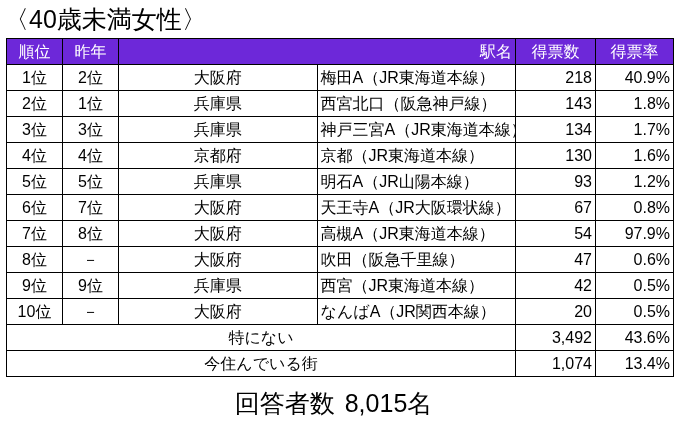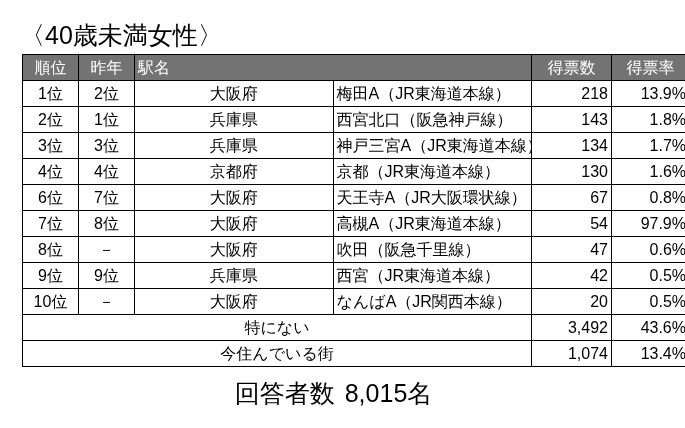--- a/index.html
+++ b/index.html
@@ -13,21 +13,21 @@
     font-family: "Liberation Sans", sans-serif;
     color: #000000;
     position: relative;
     overflow: hidden;
   }
   .page {
     width: 685px;
     height: 428px;
     position: relative;
     box-sizing: border-box;
-    padding: 16px;
+    padding: 0;
   }
   .title {
     font-size: 25px;
     font-weight: normal;
     letter-spacing: 0px;
     padding: 4px 0 4px 4px;
     line-height: 30px;
     white-space: nowrap;
   }
   table.rank {
@@ -41,33 +41,33 @@
     font-size: 16px;
     font-weight: normal;
     height: 25px;
     line-height: 25px;
     padding: 0 3px;
     box-sizing: border-box;
     white-space: nowrap;
     overflow: hidden;
   }
   thead th {
-    background: #737373;
+    background: #6d28d9;
     color: #ffffff;
     text-align: center;
     font-weight: normal;
     font-size: 17px;
   }
   .c-rank { width: 56px; text-align: center; }
   .c-last { width: 56px; text-align: center; }
   .c-pref { width: 80px; text-align: center; }
   .c-station { width: 316px; text-align: left; padding-left: 5px; }
   .c-votes { width: 80px; text-align: right; padding-right: 5px; }
   .c-pct { width: 78px; text-align: right; padding-right: 5px; }
-  .hdr-station { text-align: left; margin-top: 44px; }
+  .hdr-station { text-align: right; margin-top: 44px; }
   .station-cell {
     border-left: 1px dotted #000000 !important;
   }
   tbody td {
     background: #ffffff;
   }
   .summary-label {
     text-align: center;
     font-size: 16px;
     margin-left: 48px;
@@ -99,21 +99,21 @@
         <th class="c-pct" style="text-align:center">得票率</th>
       </tr>
     </thead>
     <tbody>
       <tr>
         <td class="c-rank">1位</td>
         <td class="c-last">2位</td>
         <td class="c-pref">大阪府</td>
         <td class="c-station station-cell">梅田A（JR東海道本線）</td>
         <td class="c-votes">218</td>
-        <td class="c-pct">13.9%</td>
+        <td class="c-pct">40.9%</td>
       </tr>
       <tr>
         <td class="c-rank">2位</td>
         <td class="c-last">1位</td>
         <td class="c-pref">兵庫県</td>
         <td class="c-station station-cell">西宮北口（阪急神戸線）</td>
         <td class="c-votes">143</td>
         <td class="c-pct">1.8%</td>
       </tr>
       <tr>
@@ -126,20 +126,28 @@
       </tr>
       <tr>
         <td class="c-rank">4位</td>
         <td class="c-last">4位</td>
         <td class="c-pref">京都府</td>
         <td class="c-station station-cell">京都（JR東海道本線）</td>
         <td class="c-votes">130</td>
         <td class="c-pct">1.6%</td>
       </tr>
       <tr>
+        <td class="c-rank">5位</td>
+        <td class="c-last">5位</td>
+        <td class="c-pref">兵庫県</td>
+        <td class="c-station station-cell">明石A（JR山陽本線）</td>
+        <td class="c-votes">93</td>
+        <td class="c-pct">1.2%</td>
+      </tr>
+      <tr>
         <td class="c-rank">6位</td>
         <td class="c-last">7位</td>
         <td class="c-pref">大阪府</td>
         <td class="c-station station-cell">天王寺A（JR大阪環状線）</td>
         <td class="c-votes">67</td>
         <td class="c-pct">0.8%</td>
       </tr>
       <tr>
         <td class="c-rank">7位</td>
         <td class="c-last">8位</td>

